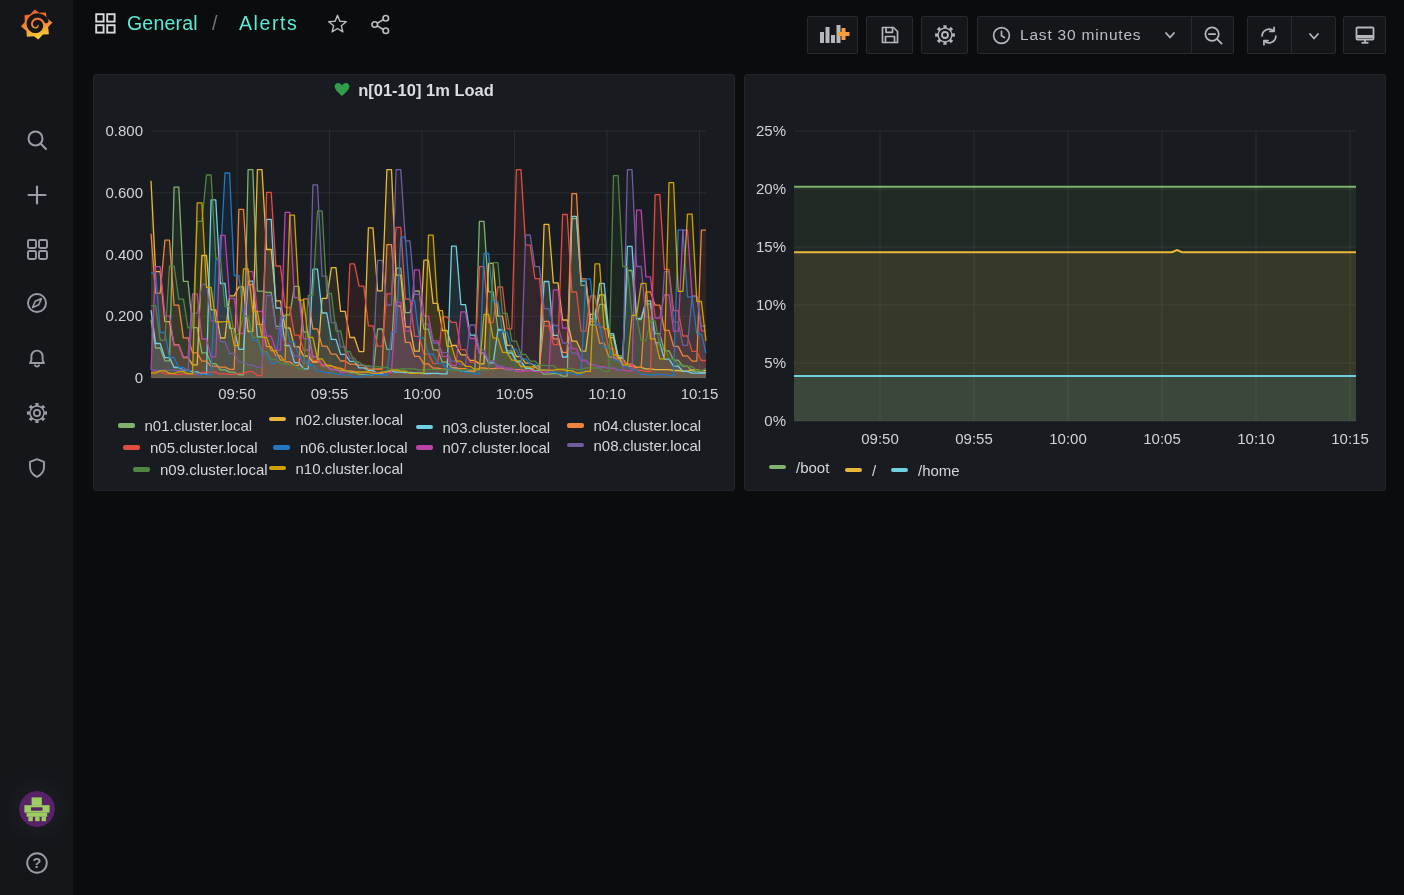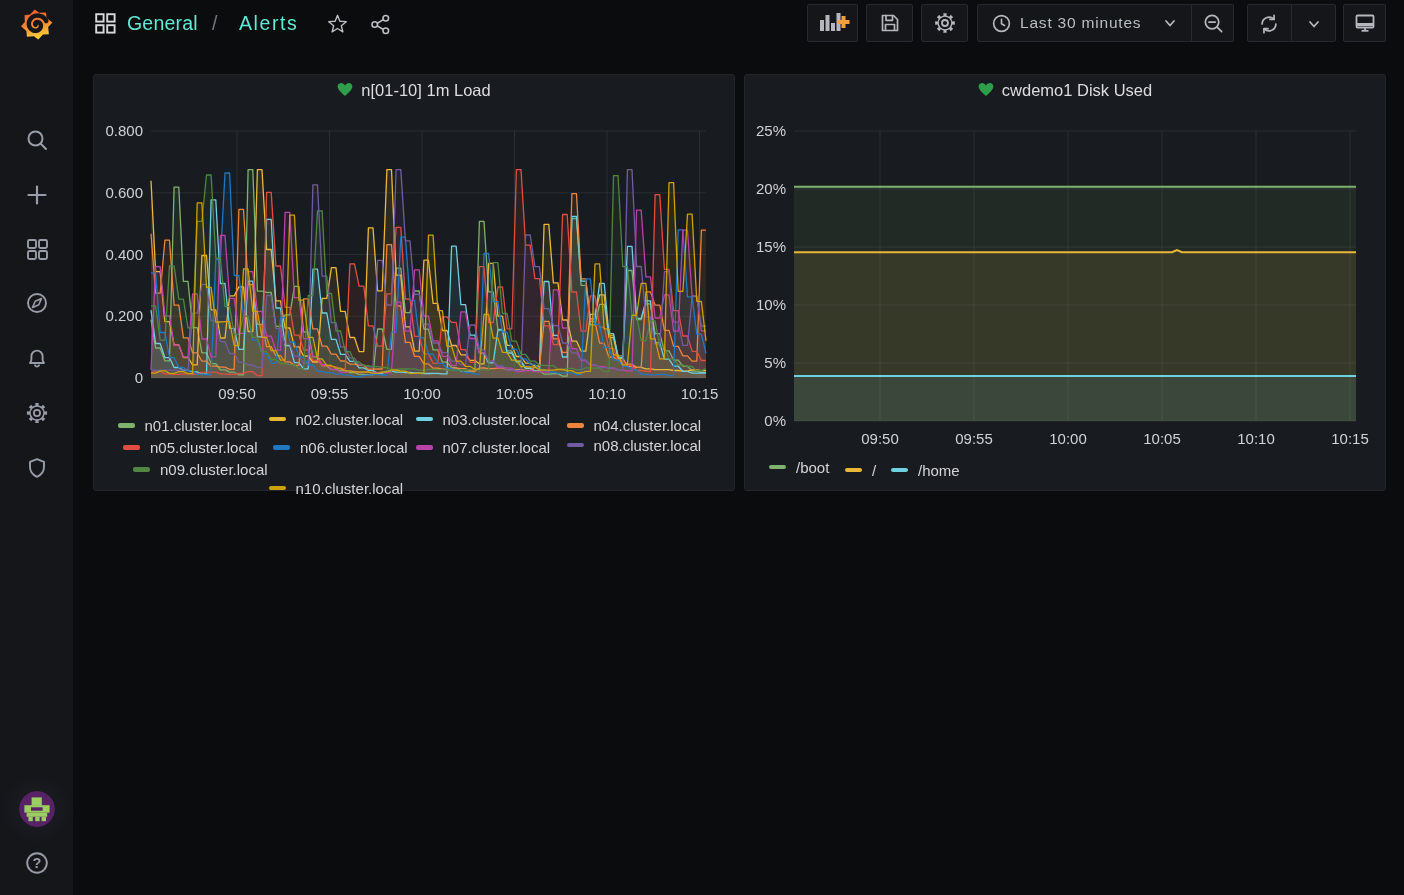--- a/index.html
+++ b/index.html
@@ -1,21 +1,21 @@
 <!DOCTYPE html>
 <html><head><meta charset="utf-8"><style>
 *{margin:0;padding:0;box-sizing:border-box}
 html,body{width:1404px;height:895px;background:#0b0c0e;font-family:"Liberation Sans",sans-serif;overflow:hidden}
 .abs{position:absolute}
 #sidebar{position:absolute;left:0;top:0;width:73px;height:895px;background:#15161a}
 .sic{position:absolute;left:25px}
 .crumb{position:absolute;top:0;height:47px;display:flex;align-items:center;color:#5eead4;font-size:19.5px;letter-spacing:0.2px}
-.tbtn{position:absolute;top:4px;height:38px;background:#141619;border:1px solid #28292e;border-radius:2px;display:flex;align-items:center;justify-content:center}
+.tbtn{position:absolute;top:16px;height:38px;background:#141619;border:1px solid #28292e;border-radius:2px;display:flex;align-items:center;justify-content:center}
 .panel{position:absolute;top:74px;width:642px;height:417px;background:#181b1f;border:1px solid #23252b;border-radius:3px}
-.ptitle{position:absolute;left:0;top:-2.5px;width:100%;height:36px;display:flex;align-items:center;justify-content:center;gap:8px;color:#dcdde0;font-size:16.5px;font-weight:400}
+.ptitle{position:absolute;left:0;top:-2.5px;width:100%;height:36px;display:flex;align-items:center;justify-content:center;gap:8px;color:#dcdde0;font-size:16.5px;font-weight:700}
 .ax{font-size:15px;fill:#d0d3d8;font-family:"Liberation Sans",sans-serif}
 .li{position:absolute;height:18px;display:flex;align-items:center;color:#d5d6d8;font-size:15px;white-space:nowrap}
 .sw{display:inline-block;width:17px;height:4.5px;border-radius:2px;margin-right:10px}
 </style></head>
 <body>
 <div id="sidebar">
 
   <svg class="abs" style="left:19px;top:7px" width="35" height="35" viewBox="-17 -17 34 34">
     <defs>
         <linearGradient id="lg" x1="0" y1="0" x2="0.25" y2="1">
@@ -210,37 +210,31 @@
 <polyline points="57.0,158.8 61.6,218.2 66.2,218.2 70.9,165.2 75.5,165.2 80.1,230.2 84.8,230.2 89.4,262.8 94.0,262.8 98.6,277.9 103.2,277.9 107.9,286.2 112.5,286.2 117.1,291.2 121.8,291.2 126.4,292.1 131.0,292.1 135.6,294.3 140.2,294.3 144.9,134.3 149.5,134.3 154.1,209.7 158.8,209.7 163.4,249.3 168.0,249.3 172.6,271.6 177.2,271.6 181.9,280.7 186.5,280.7 191.1,286.9 195.8,286.9 200.4,290.3 205.0,290.3 209.6,223.8 214.2,223.8 218.9,253.9 223.5,253.9 228.1,271.1 232.8,271.1 237.4,279.2 242.0,279.2 246.6,286.0 251.2,286.0 255.9,289.1 260.5,289.1 265.1,290.4 269.8,290.4 274.4,294.2 279.0,294.2 283.6,294.0 288.2,294.0 292.9,169.6 297.5,169.6 302.1,231.0 306.8,231.0 311.4,267.3 316.0,267.3 320.6,281.4 325.2,281.4 329.9,288.9 334.5,288.9 339.1,293.2 343.8,293.2 348.4,294.2 353.0,294.2 357.6,293.1 362.2,293.1 366.9,293.7 371.5,293.7 376.1,296.0 380.8,296.0 385.4,293.0 390.0,293.0 394.6,293.7 399.2,293.7 403.9,293.1 408.5,293.1 413.1,294.7 417.8,294.7 422.4,294.6 427.0,294.6 431.6,295.4 436.2,295.4 440.9,292.0 445.5,292.0 450.1,246.3 454.8,246.3 459.4,263.8 464.0,263.8 468.6,277.4 473.2,277.4 477.9,118.6 482.5,118.6 487.1,203.8 491.8,203.8 496.4,246.4 501.0,246.4 505.6,268.1 510.2,268.1 514.9,282.0 519.5,282.0 524.1,285.2 528.8,285.2 533.4,289.2 538.0,289.2 542.6,292.4 547.2,292.4 551.9,216.9 556.5,216.9 561.1,230.1 565.8,230.1 570.4,255.4 575.0,255.4 579.6,271.3 584.2,271.3 588.9,280.9 593.5,280.9 598.1,286.1 602.8,286.1 607.4,155.2 612.0,155.2" fill="none" stroke="#EF843C" stroke-width="1.3" stroke-linejoin="round"></polyline>
 <polyline points="57.0,297.9 61.6,296.2 66.2,296.2 70.9,298.9 75.5,298.9 80.1,299.4 84.8,299.4 89.4,298.9 94.0,298.9 98.6,299.2 103.2,299.2 107.9,297.3 112.5,297.3 117.1,297.2 121.8,297.2 126.4,298.9 131.0,298.9 135.6,299.3 140.2,299.3 144.9,298.3 149.5,298.3 154.1,296.7 158.8,296.7 163.4,300.6 168.0,300.6 172.6,117.4 177.2,117.4 181.9,191.0 186.5,191.0 191.1,232.3 195.8,232.3 200.4,260.2 205.0,260.2 209.6,275.0 214.2,275.0 218.9,285.4 223.5,285.4 228.1,290.5 232.8,290.5 237.4,291.7 242.0,291.7 246.6,294.2 251.2,294.2 255.9,188.9 260.5,188.9 265.1,211.2 269.8,211.2 274.4,250.9 279.0,250.9 283.6,271.1 288.2,271.1 292.9,218.9 297.5,218.9 302.1,152.3 306.8,152.3 311.4,224.0 316.0,224.0 320.6,261.3 325.2,261.3 329.9,278.9 334.5,278.9 339.1,288.3 343.8,288.3 348.4,241.8 353.0,241.8 357.6,247.3 362.2,247.3 366.9,274.6 371.5,274.6 376.1,287.4 380.8,287.4 385.4,191.7 390.0,191.7 394.6,247.5 399.2,247.5 403.9,212.0 408.5,212.0 413.1,253.8 417.8,253.8 422.4,94.6 427.0,94.6 431.6,170.1 436.2,170.1 440.9,203.7 445.5,203.7 450.1,250.9 454.8,250.9 459.4,269.7 464.0,269.7 468.6,139.5 473.2,139.5 477.9,217.0 482.5,217.0 487.1,256.1 491.8,256.1 496.4,220.9 501.0,220.9 505.6,252.2 510.2,252.2 514.9,273.4 519.5,273.4 524.1,285.9 528.8,285.9 533.4,290.7 538.0,290.7 542.6,295.3 547.2,295.3 551.9,296.4 556.5,296.4 561.1,119.7 565.8,119.7 570.4,194.4 575.0,194.4 579.6,235.6 584.2,235.6 588.9,261.0 593.5,261.0 598.1,276.4 602.8,276.4 607.4,285.5 612.0,285.5" fill="none" stroke="#E24D42" stroke-width="1.3" stroke-linejoin="round"></polyline>
 <polyline points="57.0,197.9 61.6,197.9 66.2,257.5 70.9,257.5 75.5,282.5 80.1,282.5 84.8,292.5 89.4,292.5 94.0,295.7 98.6,295.7 103.2,299.3 107.9,299.3 112.5,299.6 117.1,299.6 121.8,184.3 126.4,184.3 131.0,98.0 135.6,98.0 140.2,200.5 144.9,200.5 149.5,241.4 154.1,241.4 158.8,265.2 163.4,265.2 168.0,278.6 172.6,278.6 177.2,288.3 181.9,288.3 186.5,242.7 191.1,242.7 195.8,267.0 200.4,267.0 205.0,282.2 209.6,282.2 214.2,290.0 218.9,290.0 223.5,296.3 228.1,296.3 232.8,297.6 237.4,297.6 242.0,299.2 246.6,299.2 251.2,300.2 255.9,300.2 260.5,301.8 265.1,301.8 269.8,300.4 274.4,300.4 279.0,299.4 283.6,299.4 288.2,300.0 292.9,300.0 297.5,257.1 302.1,257.1 306.8,162.1 311.4,162.1 316.0,225.3 320.6,225.3 325.2,262.9 329.9,262.9 334.5,279.0 339.1,279.0 343.8,288.3 348.4,288.3 353.0,293.5 357.6,293.5 362.2,295.5 366.9,295.5 371.5,297.5 376.1,297.5 380.8,299.1 385.4,299.1 390.0,178.5 394.6,178.5 399.2,226.7 403.9,226.7 408.5,257.1 413.1,257.1 417.8,274.2 422.4,274.2 427.0,283.8 431.6,283.8 436.2,289.1 440.9,289.1 445.5,294.9 450.1,294.9 454.8,297.0 459.4,297.0 464.0,298.2 468.6,298.2 473.2,297.9 477.9,297.9 482.5,299.7 487.1,299.7 491.8,203.8 496.4,203.8 501.0,249.4 505.6,249.4 510.2,272.3 514.9,272.3 519.5,285.2 524.1,285.2 528.8,291.3 533.4,291.3 538.0,294.9 542.6,294.9 547.2,299.3 551.9,299.3 556.5,299.9 561.1,299.9 565.8,299.4 570.4,299.4 575.0,300.6 579.6,300.6 584.2,154.8 588.9,154.8 593.5,221.9 598.1,221.9 602.8,259.1 607.4,259.1 612.0,278.4" fill="none" stroke="#1F78C1" stroke-width="1.3" stroke-linejoin="round"></polyline>
 <polyline points="57.0,294.8 61.6,191.7 66.2,191.7 70.9,240.9 75.5,240.9 80.1,270.1 84.8,270.1 89.4,282.0 94.0,282.0 98.6,218.8 103.2,218.8 107.9,264.0 112.5,264.0 117.1,281.8 121.8,281.8 126.4,160.4 131.0,160.4 135.6,223.3 140.2,223.3 144.9,258.3 149.5,258.3 154.1,196.7 158.8,196.7 163.4,236.4 168.0,236.4 172.6,261.1 177.2,261.1 181.9,275.2 186.5,275.2 191.1,137.4 195.8,137.4 200.4,222.7 205.0,222.7 209.6,263.6 214.2,263.6 218.9,281.3 223.5,281.3 228.1,289.5 232.8,289.5 237.4,294.3 242.0,294.3 246.6,297.3 251.2,297.3 255.9,296.2 260.5,296.2 265.1,297.6 269.8,297.6 274.4,297.3 279.0,297.3 283.6,297.7 288.2,297.7 292.9,297.5 297.5,297.5 302.1,227.2 306.8,227.2 311.4,256.2 316.0,256.2 320.6,194.8 325.2,194.8 329.9,241.2 334.5,241.2 339.1,265.8 343.8,265.8 348.4,281.3 353.0,281.3 357.6,290.3 362.2,290.3 366.9,236.9 371.5,236.9 376.1,263.5 380.8,263.5 385.4,277.8 390.0,277.8 394.6,285.8 399.2,285.8 403.9,292.6 408.5,292.6 413.1,293.2 417.8,293.2 422.4,296.5 427.0,296.5 431.6,295.7 436.2,295.7 440.9,296.6 445.5,296.6 450.1,297.1 454.8,297.1 459.4,214.8 464.0,214.8 468.6,253.0 473.2,253.0 477.9,273.6 482.5,273.6 487.1,285.7 491.8,285.7 496.4,290.1 501.0,290.1 505.6,291.6 510.2,291.6 514.9,293.3 519.5,293.3 524.1,294.8 528.8,294.8 533.4,295.9 538.0,295.9 542.6,135.1 547.2,135.1 551.9,201.9 556.5,201.9 561.1,243.0 565.8,243.0 570.4,219.9 575.0,219.9 579.6,256.1 584.2,256.1 588.9,155.2 593.5,155.2 598.1,220.9 602.8,220.9 607.4,255.8 612.0,255.8" fill="none" stroke="#BA43A9" stroke-width="1.3" stroke-linejoin="round"></polyline>
 <polyline points="57.0,294.7 61.6,295.5 66.2,295.5 70.9,295.1 75.5,295.1 80.1,295.3 84.8,295.3 89.4,294.8 94.0,294.8 98.6,238.2 103.2,238.2 107.9,209.4 112.5,209.4 117.1,245.9 121.8,245.9 126.4,266.6 131.0,266.6 135.6,278.5 140.2,278.5 144.9,287.2 149.5,287.2 154.1,290.0 158.8,290.0 163.4,292.4 168.0,292.4 172.6,220.5 177.2,220.5 181.9,253.7 186.5,253.7 191.1,269.2 195.8,269.2 200.4,281.1 205.0,281.1 209.6,288.4 214.2,288.4 218.9,109.8 223.5,109.8 228.1,201.1 232.8,201.1 237.4,247.7 242.0,247.7 246.6,271.9 251.2,271.9 255.9,283.1 260.5,283.1 265.1,289.8 269.8,289.8 274.4,291.8 279.0,291.8 283.6,185.4 288.2,185.4 292.9,230.0 297.5,230.0 302.1,94.6 306.8,94.6 311.4,165.9 316.0,165.9 320.6,219.4 325.2,219.4 329.9,249.2 334.5,249.2 339.1,268.0 343.8,268.0 348.4,277.6 353.0,277.6 357.6,286.1 362.2,286.1 366.9,289.6 371.5,289.6 376.1,250.0 380.8,250.0 385.4,274.8 390.0,274.8 394.6,286.1 399.2,286.1 403.9,291.0 408.5,291.0 413.1,295.0 417.8,295.0 422.4,295.6 427.0,295.6 431.6,160.0 436.2,160.0 440.9,191.7 445.5,191.7 450.1,233.6 454.8,233.6 459.4,250.5 464.0,250.5 468.6,268.0 473.2,268.0 477.9,278.0 482.5,278.0 487.1,284.9 491.8,284.9 496.4,289.5 501.0,289.5 505.6,292.6 510.2,292.6 514.9,292.7 519.5,292.7 524.1,294.6 528.8,294.6 533.4,94.6 538.0,94.6 542.6,191.5 547.2,191.5 551.9,241.9 556.5,241.9 561.1,269.2 565.8,269.2 570.4,196.6 575.0,196.6 579.6,247.1 584.2,247.1 588.9,270.3 593.5,270.3 598.1,221.5 602.8,221.5 607.4,251.0 612.0,251.0" fill="none" stroke="#705DA0" stroke-width="1.3" stroke-linejoin="round"></polyline>
 <polyline points="57.0,230.8 61.6,230.8 66.2,265.2 70.9,265.2 75.5,191.0 80.1,191.0 84.8,224.1 89.4,224.1 94.0,252.9 98.6,252.9 103.2,146.3 107.9,146.3 112.5,100.0 117.1,100.0 121.8,183.1 126.4,183.1 131.0,231.6 135.6,231.6 140.2,259.4 144.9,259.4 149.5,241.3 154.1,241.3 158.8,262.4 163.4,262.4 168.0,276.7 172.6,276.7 177.2,284.5 181.9,284.5 186.5,288.5 191.1,288.5 195.8,289.8 200.4,289.8 205.0,293.7 209.6,293.7 214.2,220.5 218.9,220.5 223.5,135.8 228.1,135.8 232.8,218.4 237.4,218.4 242.0,256.0 246.6,256.0 251.2,276.6 255.9,276.6 260.5,287.0 265.1,287.0 269.8,290.7 274.4,290.7 279.0,291.7 283.6,291.7 288.2,292.5 292.9,292.5 297.5,294.5 302.1,294.5 306.8,294.0 311.4,294.0 316.0,293.8 320.6,293.8 325.2,295.2 329.9,295.2 334.5,294.3 339.1,294.3 343.8,294.6 348.4,294.6 353.0,295.1 357.6,295.1 362.2,295.1 366.9,295.1 371.5,294.6 376.1,294.6 380.8,294.6 385.4,294.6 390.0,295.2 394.6,295.2 399.2,187.6 403.9,187.6 408.5,238.5 413.1,238.5 417.8,266.1 422.4,266.1 427.0,279.3 431.6,279.3 436.2,286.1 440.9,286.1 445.5,290.3 450.1,290.3 454.8,290.6 459.4,290.6 464.0,294.4 468.6,294.4 473.2,293.4 477.9,293.4 482.5,294.7 487.1,294.7 491.8,292.8 496.4,292.8 501.0,293.0 505.6,293.0 510.2,296.4 514.9,296.4 519.5,100.7 524.1,100.7 528.8,191.7 533.4,191.7 538.0,240.2 542.6,240.2 547.2,265.7 551.9,265.7 556.5,245.9 561.1,245.9 565.8,271.9 570.4,271.9 575.0,283.8 579.6,283.8 584.2,290.0 588.9,290.0 593.5,291.5 598.1,291.5 602.8,295.7 607.4,295.7 612.0,293.6" fill="none" stroke="#508642" stroke-width="1.3" stroke-linejoin="round"></polyline>
 <polyline points="57.0,298.2 61.6,298.2 66.2,295.9 70.9,295.9 75.5,298.3 80.1,298.3 84.8,296.7 89.4,296.7 94.0,298.6 98.6,298.6 103.2,127.8 107.9,127.8 112.5,212.4 117.1,212.4 121.8,247.0 126.4,247.0 131.0,246.7 135.6,246.7 140.2,270.5 144.9,270.5 149.5,193.9 154.1,193.9 158.8,236.4 163.4,236.4 168.0,262.4 172.6,262.4 177.2,275.7 181.9,275.7 186.5,285.1 191.1,285.1 195.8,140.1 200.4,140.1 205.0,225.2 209.6,225.2 214.2,262.4 218.9,262.4 223.5,283.8 228.1,283.8 232.8,290.5 237.4,290.5 242.0,293.1 246.6,293.1 251.2,295.8 255.9,295.8 260.5,297.0 265.1,297.0 269.8,297.0 274.4,297.0 279.0,298.3 283.6,298.3 288.2,297.0 292.9,297.0 297.5,295.0 302.1,295.0 306.8,296.2 311.4,296.2 316.0,298.3 320.6,298.3 325.2,298.1 329.9,298.1 334.5,160.2 339.1,160.2 343.8,235.7 348.4,235.7 353.0,271.3 357.6,271.3 362.2,286.1 366.9,286.1 371.5,291.3 376.1,291.3 380.8,294.2 385.4,294.2 390.0,239.4 394.6,239.4 399.2,263.1 403.9,263.1 408.5,277.4 413.1,277.4 417.8,285.1 422.4,285.1 427.0,291.6 431.6,291.6 436.2,291.9 440.9,291.9 445.5,295.0 450.1,295.0 454.8,295.1 459.4,295.1 464.0,294.5 468.6,294.5 473.2,295.6 477.9,295.6 482.5,298.0 487.1,298.0 491.8,296.3 496.4,296.3 501.0,188.9 505.6,188.9 510.2,253.8 514.9,253.8 519.5,280.0 524.1,280.0 528.8,289.9 533.4,289.9 538.0,240.3 542.6,240.3 547.2,208.4 551.9,208.4 556.5,263.9 561.1,263.9 565.8,283.8 570.4,283.8 575.0,107.6 579.6,107.6 584.2,216.3 588.9,216.3 593.5,139.1 598.1,139.1 602.8,226.3 607.4,226.3 612.0,265.8" fill="none" stroke="#CCA300" stroke-width="1.3" stroke-linejoin="round"></polyline>
   </svg>
 <div class="li" style="left:23.5px;top:341.5px"><span class="sw" style="background:#7EB26D"></span>n01.cluster.local</div>
 <div class="li" style="left:174.5px;top:335px"><span class="sw" style="background:#EAB839"></span>n02.cluster.local</div>
-<div class="li" style="left:321.5px;top:335px"><span class="sw" style="background:#6ED0E0"></span>n03.cluster.local</div>
+<div class="li" style="left:321.5px;top:343px"><span class="sw" style="background:#6ED0E0"></span>n03.cluster.local</div>
 <div class="li" style="left:472.5px;top:341.5px"><span class="sw" style="background:#EF843C"></span>n04.cluster.local</div>
 <div class="li" style="left:29px;top:363.5px"><span class="sw" style="background:#E24D42"></span>n05.cluster.local</div>
 <div class="li" style="left:179px;top:363.5px"><span class="sw" style="background:#1F78C1"></span>n06.cluster.local</div>
 <div class="li" style="left:321.5px;top:363.5px"><span class="sw" style="background:#BA43A9"></span>n07.cluster.local</div>
 <div class="li" style="left:472.5px;top:361px"><span class="sw" style="background:#705DA0"></span>n08.cluster.local</div>
 <div class="li" style="left:39px;top:385.5px"><span class="sw" style="background:#508642"></span>n09.cluster.local</div>
-<div class="li" style="left:174.5px;top:404px"><span class="sw" style="background:#CCA300"></span>n10.cluster.local</div>
+<div class="li" style="left:174.5px;top:384px"><span class="sw" style="background:#CCA300"></span>n10.cluster.local</div>
 </div>
 
 <div class="panel" style="left:744px">
-  <div class="ptitle">
-    <svg width="16" height="15" viewBox="-8 -7.5 16 15">
-        <path d="M0 5.6 C-1.5 4.3 -7.4 -0.4 -7.4 -3.9 C-7.4 -6.1 -5.7 -7.4 -3.9 -7.4 C-2.2 -7.4 -0.8 -6.3 0 -5 C0.8 -6.3 2.2 -7.4 3.9 -7.4 C5.7 -7.4 7.4 -6.1 7.4 -3.9 C7.4 -0.4 1.5 4.3 0 5.6 Z" fill="#2f9e4b"></path>
-      </svg>
-    <span>cwdemo1 Disk Used</span>
-  </div>
   <svg class="abs" style="left:0;top:0" width="640" height="415" viewBox="0 0 640 415">
 <line x1="49.0" y1="56.00" x2="611.0" y2="56.00" stroke="rgba(204,204,220,0.10)" stroke-width="1"></line>
 <line x1="49.0" y1="114.00" x2="611.0" y2="114.00" stroke="rgba(204,204,220,0.10)" stroke-width="1"></line>
 <line x1="49.0" y1="172.00" x2="611.0" y2="172.00" stroke="rgba(204,204,220,0.10)" stroke-width="1"></line>
 <line x1="49.0" y1="230.00" x2="611.0" y2="230.00" stroke="rgba(204,204,220,0.10)" stroke-width="1"></line>
 <line x1="49.0" y1="288.00" x2="611.0" y2="288.00" stroke="rgba(204,204,220,0.10)" stroke-width="1"></line>
 <line x1="49.0" y1="346.00" x2="611.0" y2="346.00" stroke="rgba(204,204,220,0.10)" stroke-width="1"></line>
 <line x1="135.0" y1="56.0" x2="135.0" y2="346.0" stroke="rgba(204,204,220,0.10)" stroke-width="1"></line>
 <line x1="229.0" y1="56.0" x2="229.0" y2="346.0" stroke="rgba(204,204,220,0.10)" stroke-width="1"></line>
 <line x1="323.0" y1="56.0" x2="323.0" y2="346.0" stroke="rgba(204,204,220,0.10)" stroke-width="1"></line>

